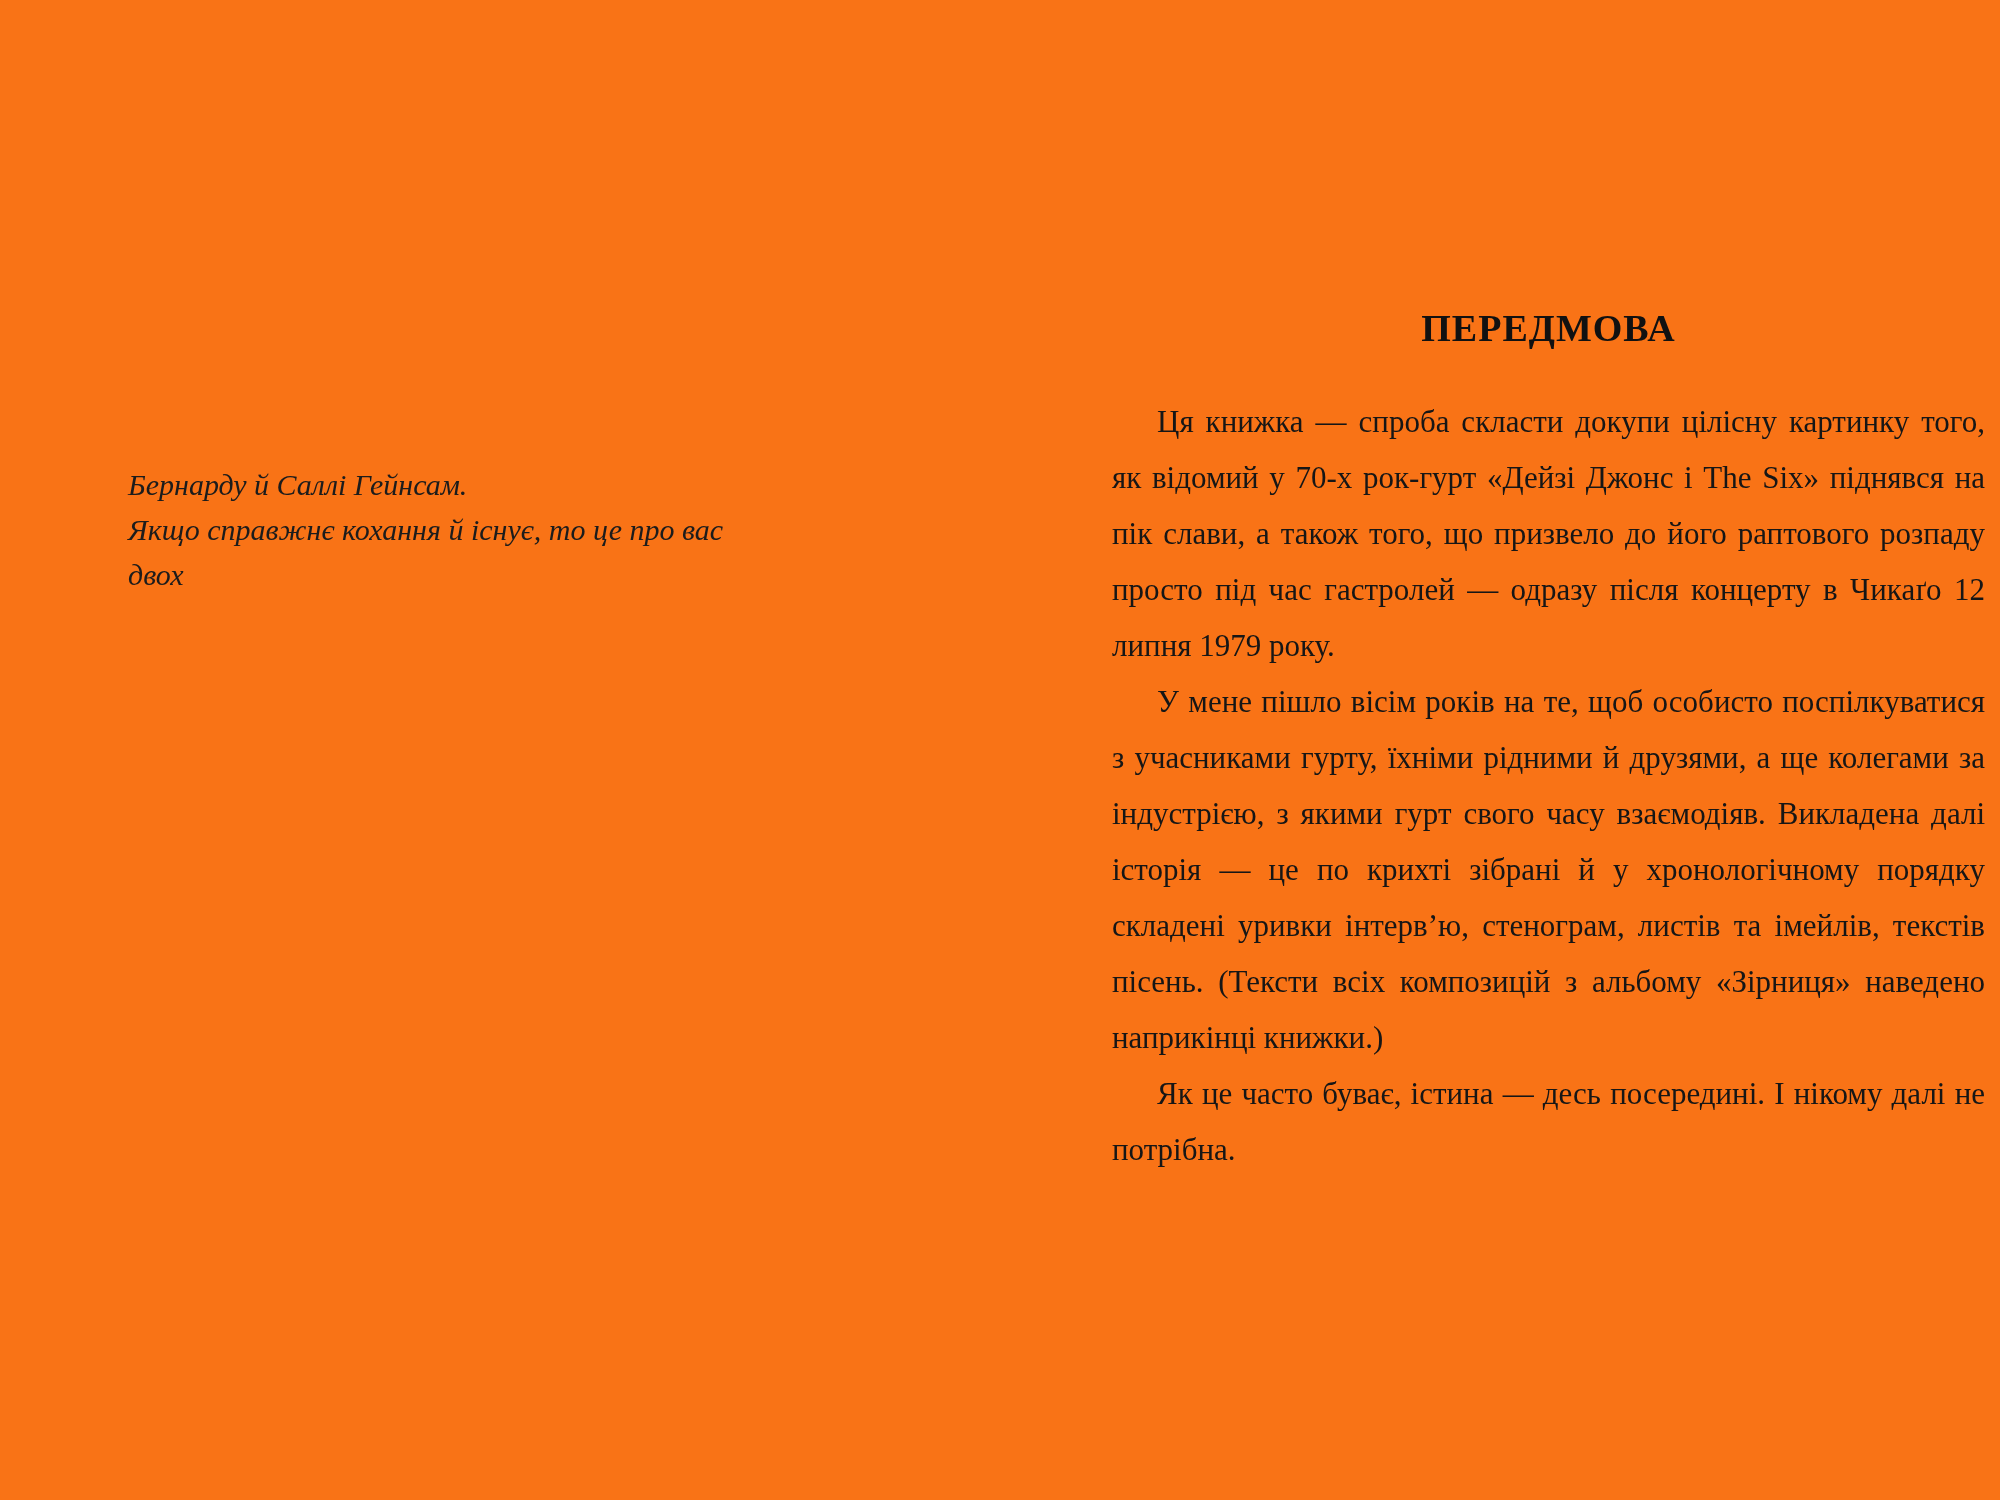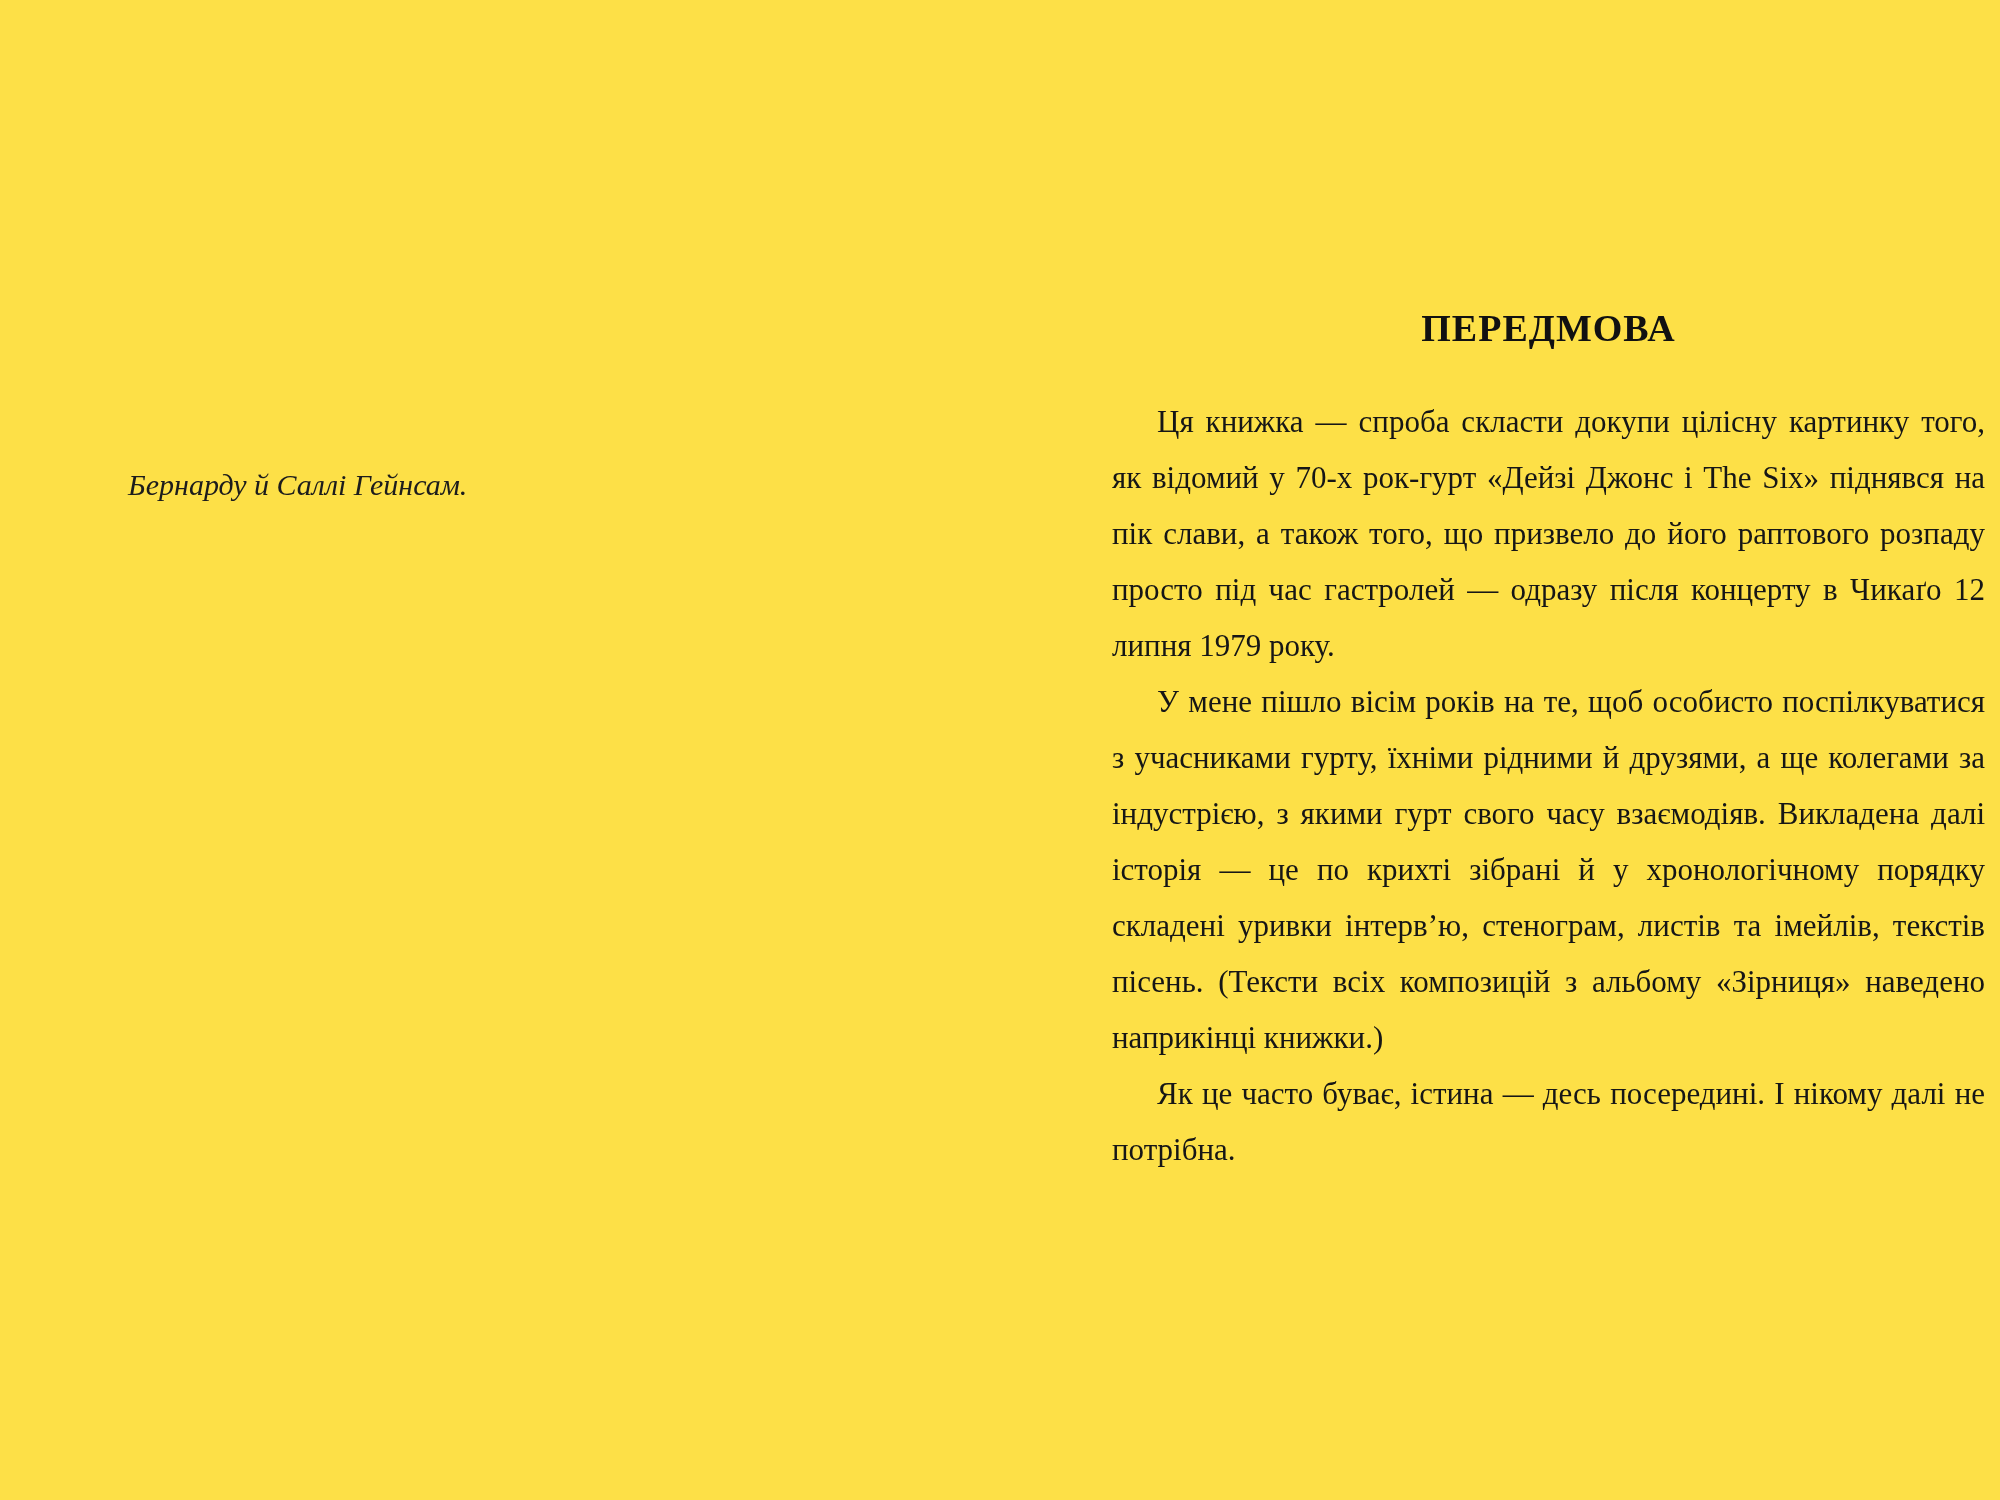--- a/index.html
+++ b/index.html
@@ -16,21 +16,21 @@
     overflow: hidden;
   }
   .spread {
     position: absolute;
     inset: 0;
   }
   .page {
     position: absolute;
     top: 0;
     bottom: 0;
-    background: #fde047;
+    background: #f97316;
   }
   .page-left {
     left: 0;
     width: 1000px;
     padding-left: 44px;
   }
   .page-right {
     left: 1000px;
     width: 1000px;
   }
@@ -68,20 +68,21 @@
   }
 </style>
 </head>
 <body>
 
 <div class="spread">
 
   <div class="page page-left">
     <div class="dedication">
       <div>Бернарду й Саллі Гейнсам.</div>
+      <div>Якщо справжнє кохання й існує, то це про вас двох</div>
     </div>
   </div>
 
   <div class="page page-right">
     <div class="right-content">
       <h1 class="chapter-title">ПЕРЕДМОВА</h1>
       <p class="body-para">Ця книжка — спроба скласти докупи цілісну картинку того, як відомий у 70-х рок-гурт «Дейзі Джонс і The Six» піднявся на пік слави, а також того, що призвело до його раптового розпаду просто під час гастролей — одразу після концерту в Чикаґо 12 липня 1979 року.</p>
       <p class="body-para">У мене пішло вісім років на те, щоб особисто поспілкуватися з учасниками гурту, їхніми рідними й друзями, а ще колегами за індустрією, з якими гурт свого часу взаємодіяв. Викладена далі історія — це по крихті зібрані й у хронологічному порядку складені уривки інтерв’ю, стенограм, листів та імейлів, текстів пісень. (Тексти всіх композицій з альбому «Зірниця» наведено наприкінці книжки.)</p>
       <p class="body-para">Як це часто буває, істина — десь посередині. І нікому далі не потрібна.</p>
     </div>

